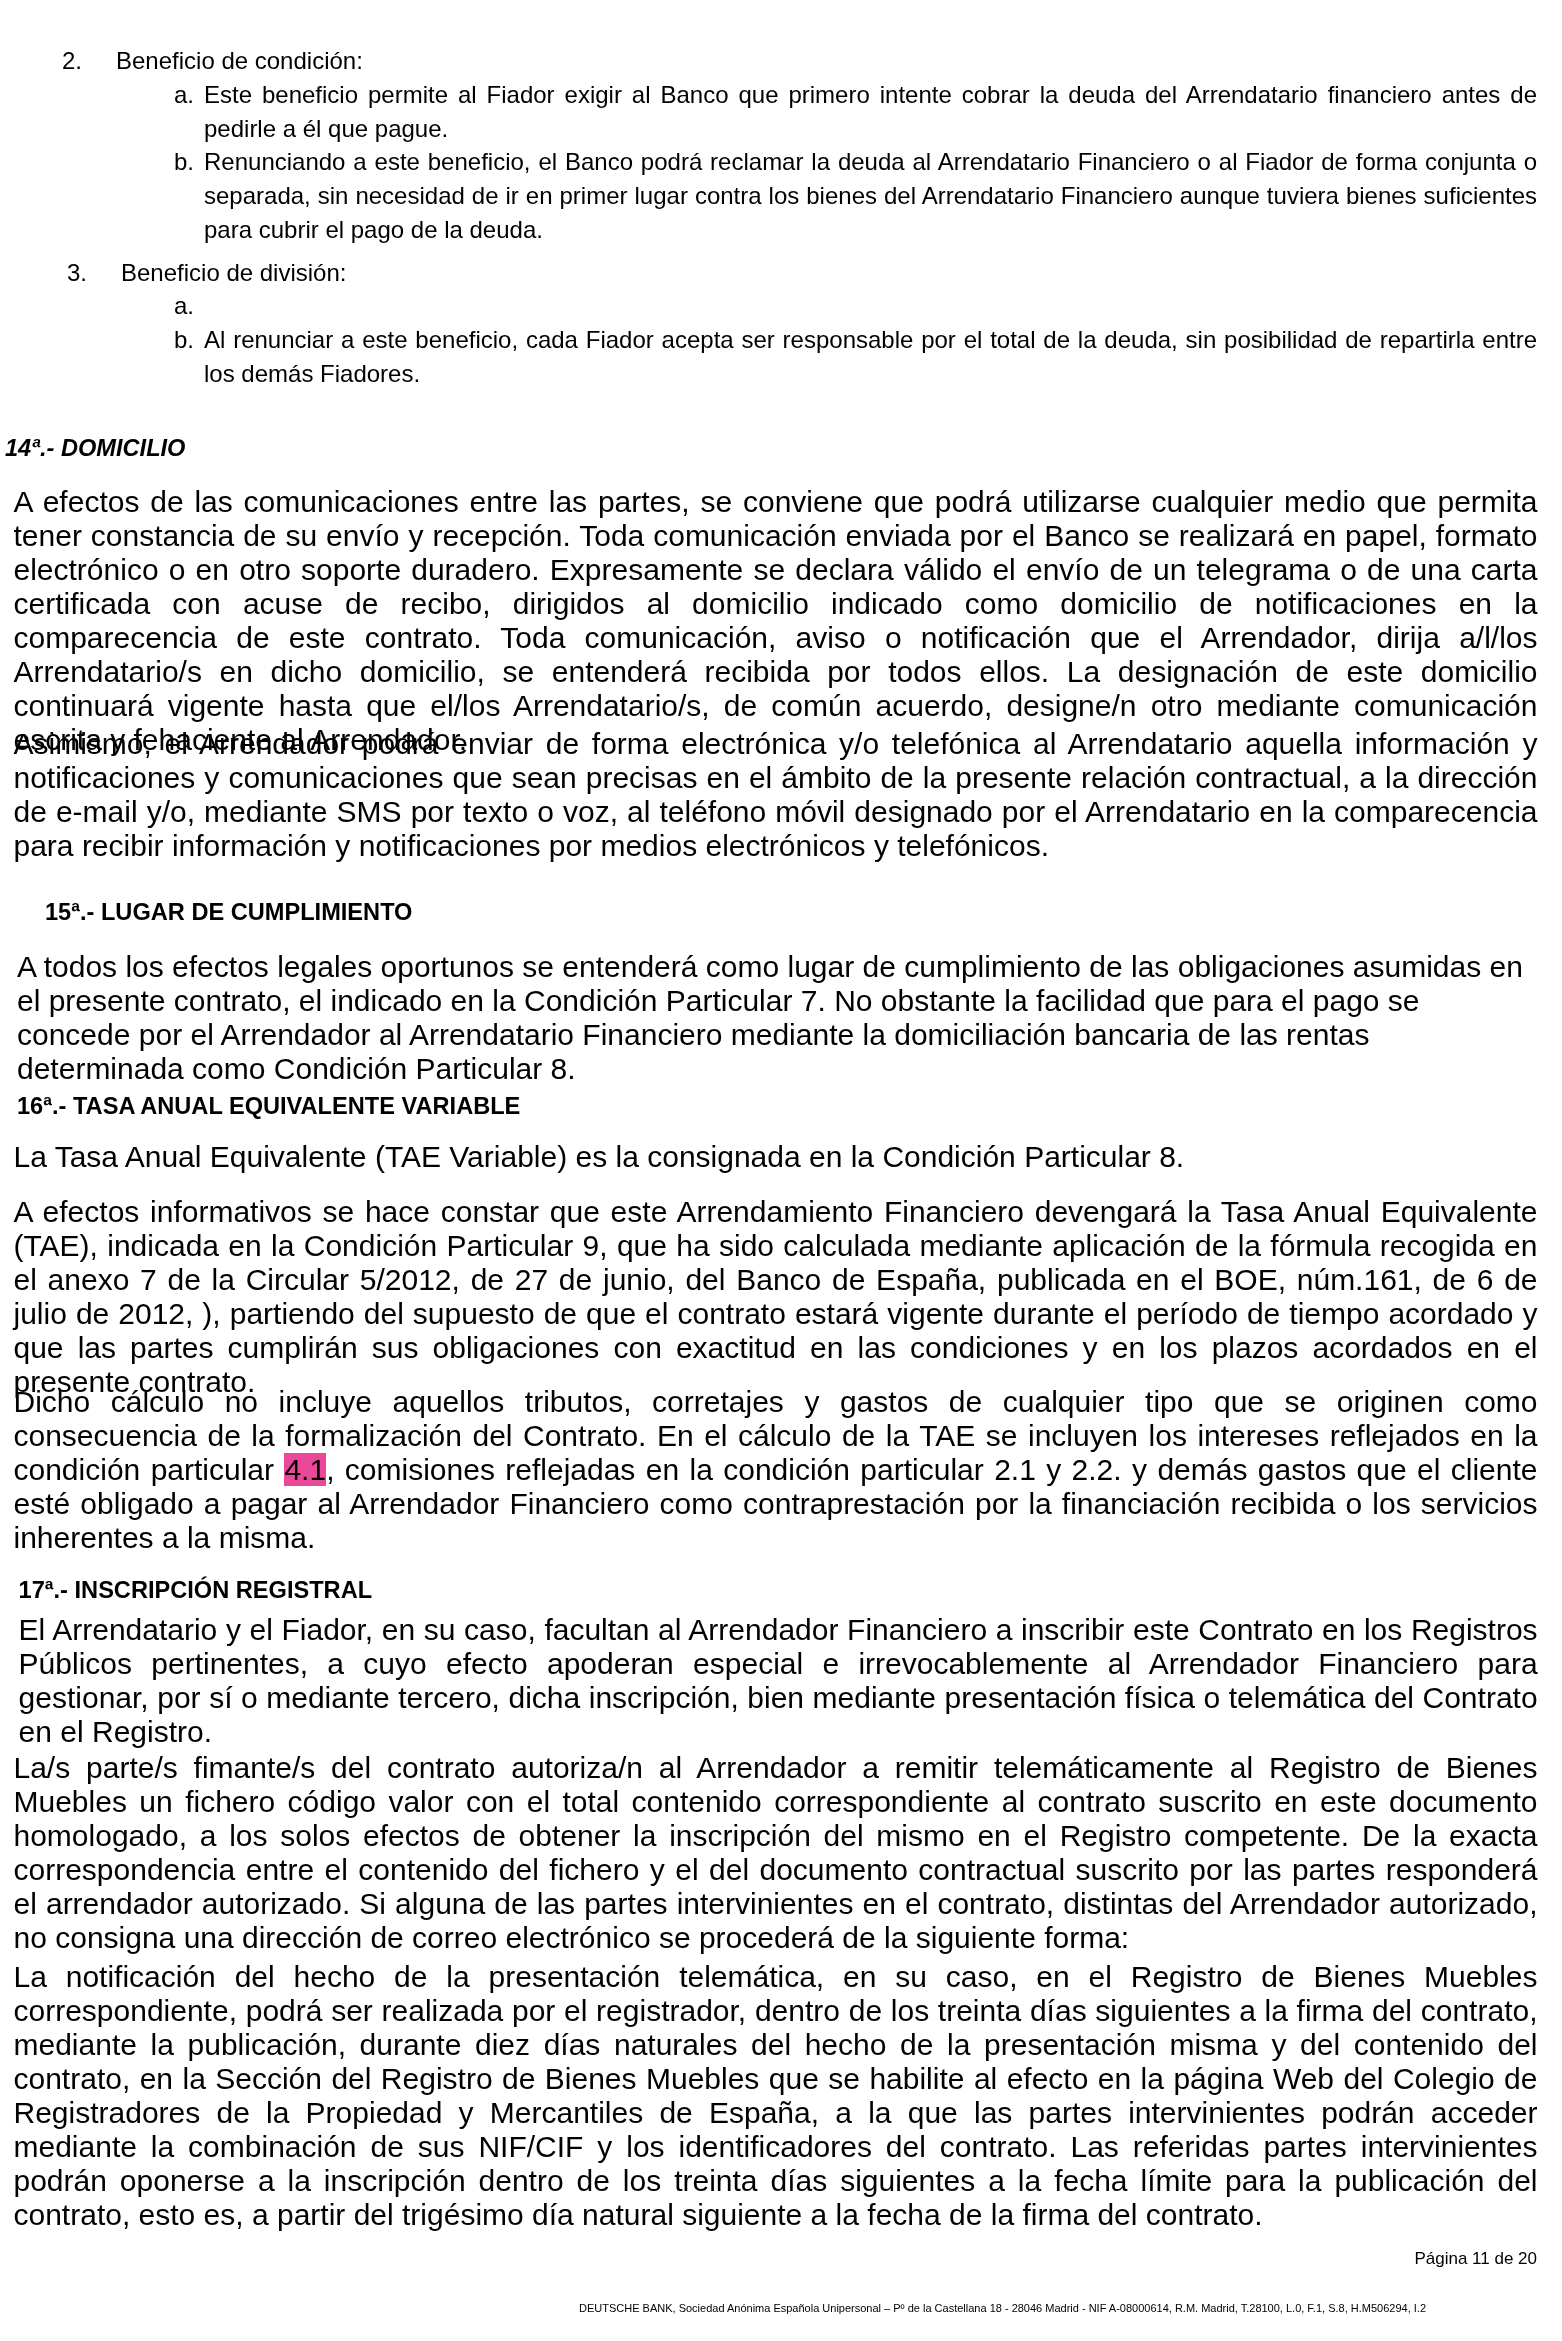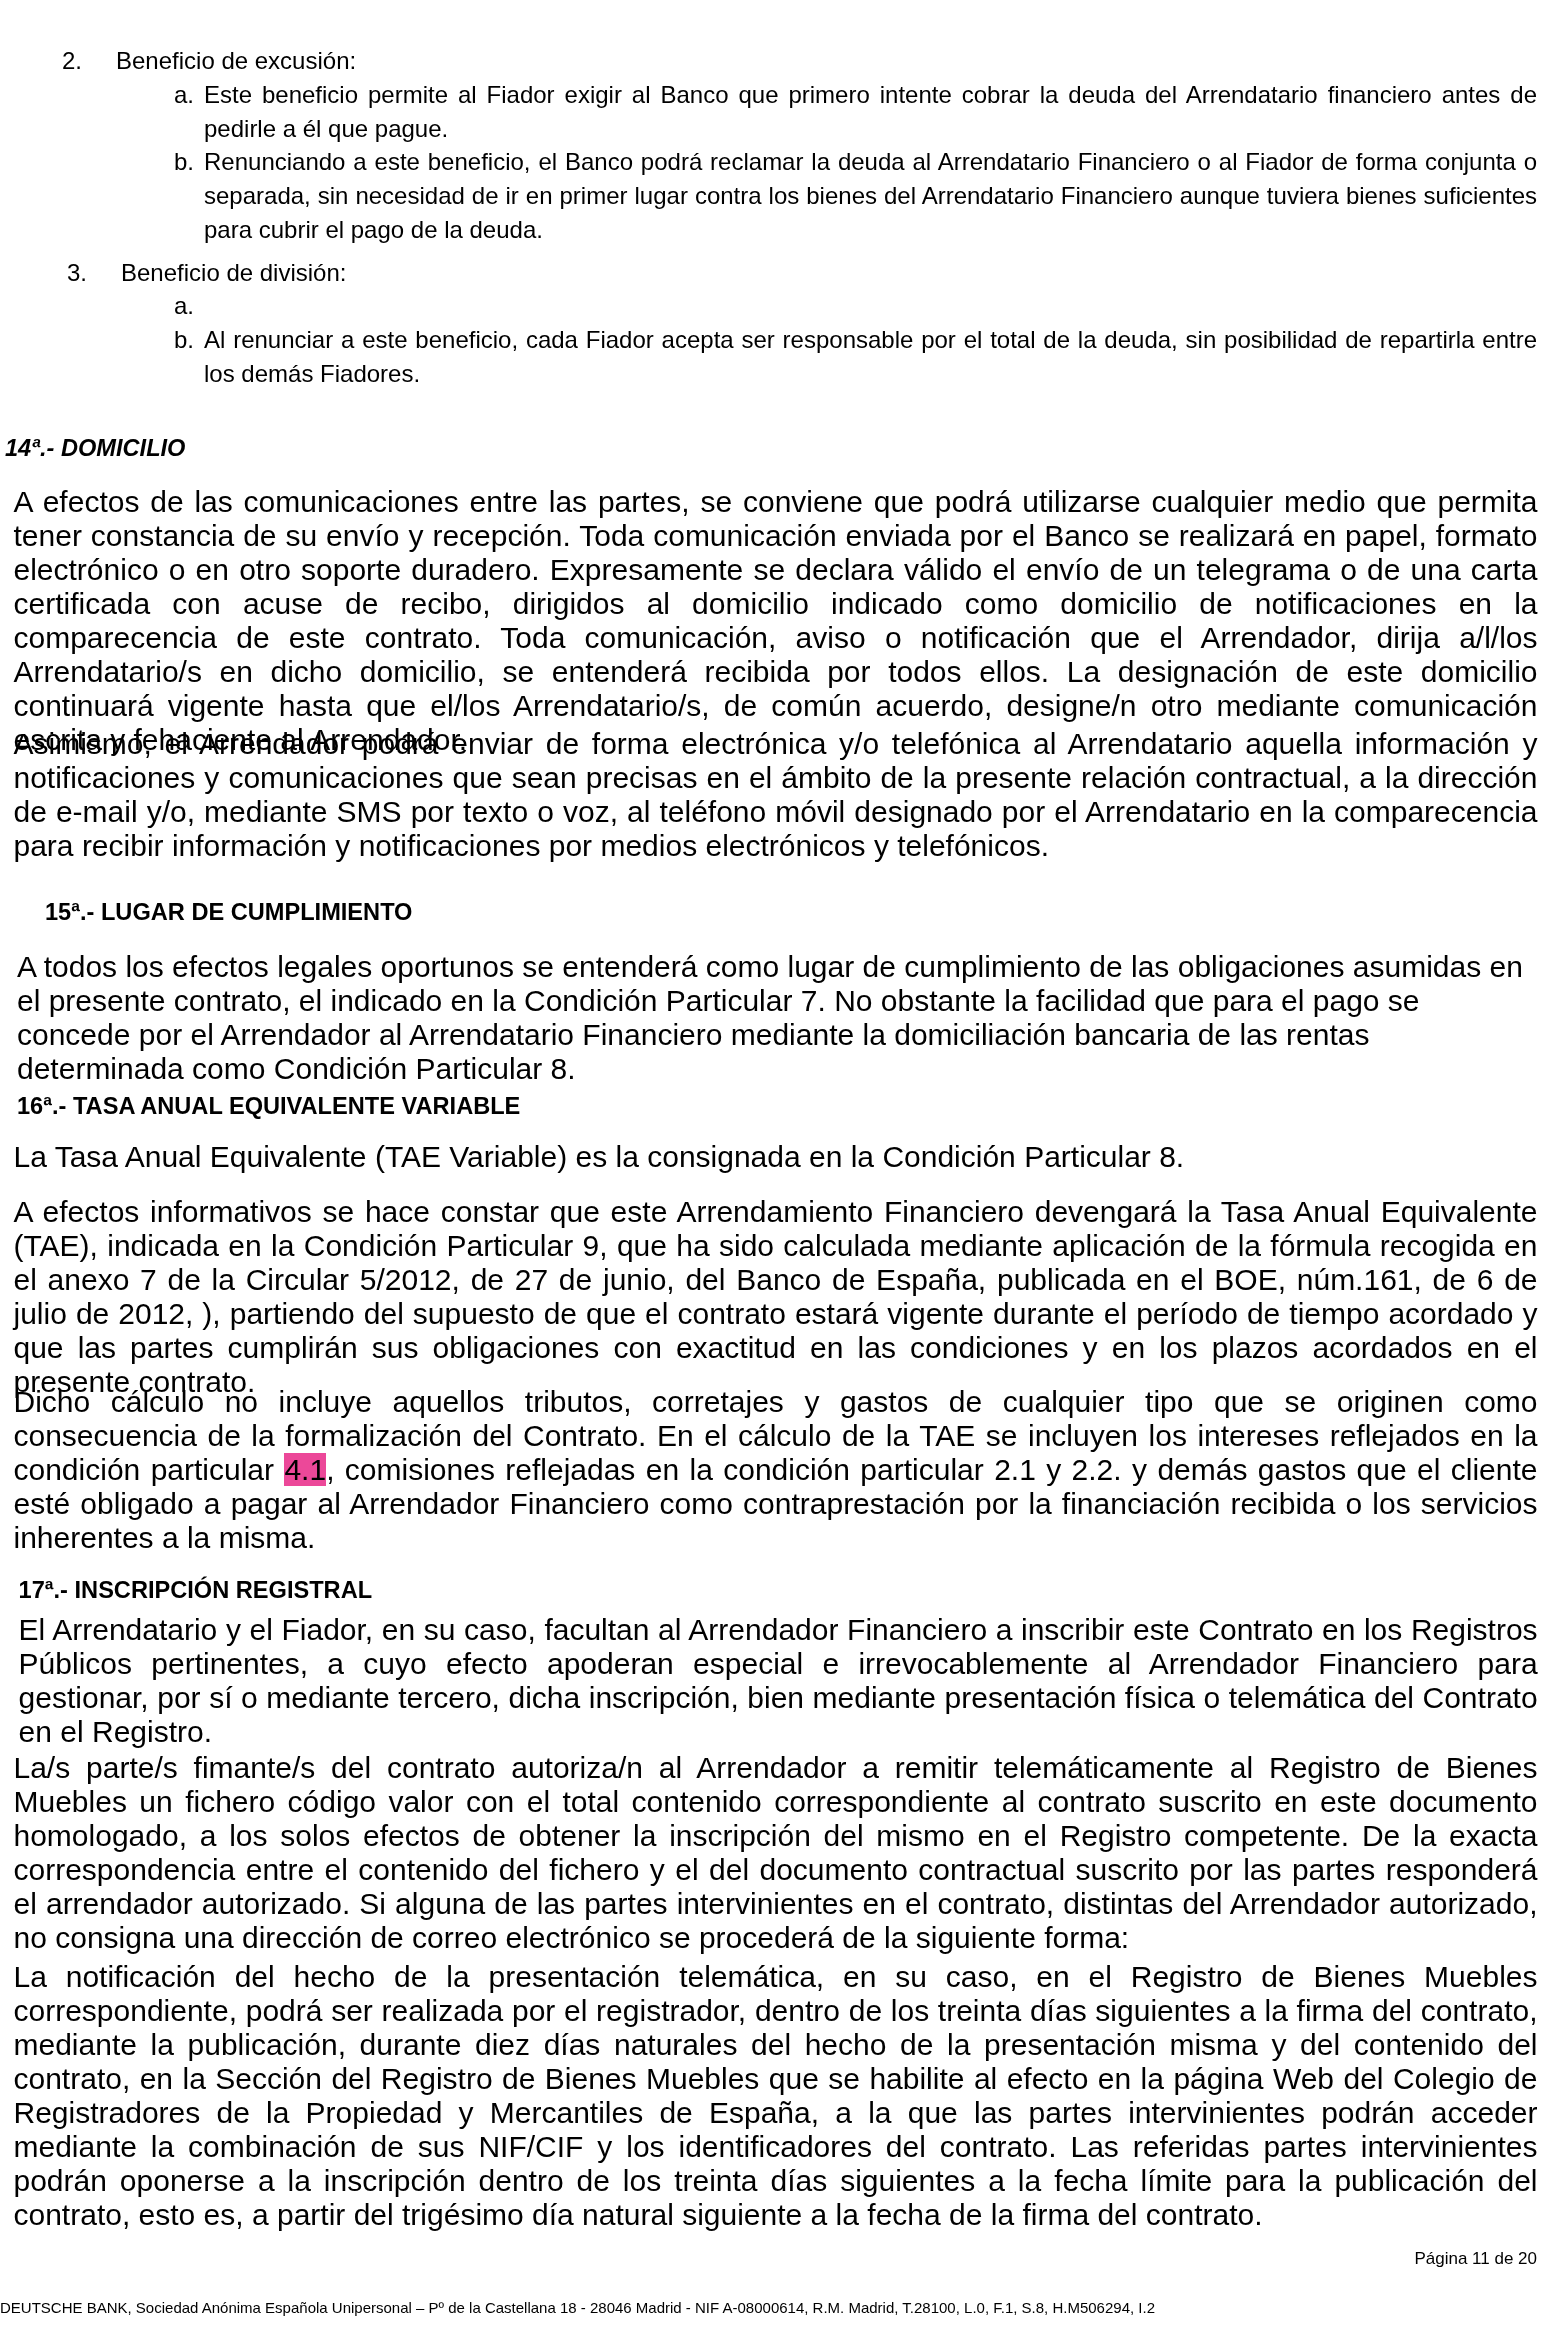--- a/index.html
+++ b/index.html
@@ -6,27 +6,27 @@
   body { width: 1562px; height: 2342px; position: relative; overflow: hidden;
          font-family: "Liberation Sans", sans-serif; color: #000; }
   .blk { position: absolute; font-size: 30px; line-height: 34px; }
   .just { text-align: justify; text-align-last: left; }
   .h { position: absolute; font-size: 23.6px; font-weight: bold; line-height: 29px; }
   .num { position: absolute; font-size: 24px; line-height: 34px; }
   .sub { position: absolute; font-size: 24px; line-height: 34px; }
   .sub .mk { position: absolute; left: -30px; top: 0; }
   .hl { background: #ec4899; }
   .pager { position: absolute; font-size: 17px; line-height: 20px; right: 25px; }
-  .footer { position: absolute; font-size: 15px; line-height: 20px; left: 0; width: 1426px; text-align: left; }
+  .footer { position: absolute; font-size: 11px; line-height: 20px; left: 0; width: 1426px; text-align: right; }
 </style>
 </head>
 <body>
 
 <div class="num" style="left:62px; top:44px;">2.</div>
-<div class="num" style="left:116px; top:44px;">Beneficio de excusión:</div>
+<div class="num" style="left:116px; top:44px;">Beneficio de condición:</div>
 
 <div class="sub just" style="left:204px; top:78px; width:1333px;">
   <span class="mk">a.</span>
   <span>Este beneficio permite al Fiador exigir al Banco que primero intente cobrar la deuda del Arrendatario financiero antes de pedirle a él que pague.</span>
 </div>
 <div class="sub just" style="left:204px; top:145px; width:1333px;">
   <span class="mk">b.</span>
   <span>Renunciando a este beneficio, el Banco podrá reclamar la deuda al Arrendatario Financiero o al Fiador de forma conjunta o separada, sin necesidad de ir en primer lugar contra los bienes del Arrendatario Financiero aunque tuviera bienes suficientes para cubrir el pago de la deuda.</span>
 </div>
 

